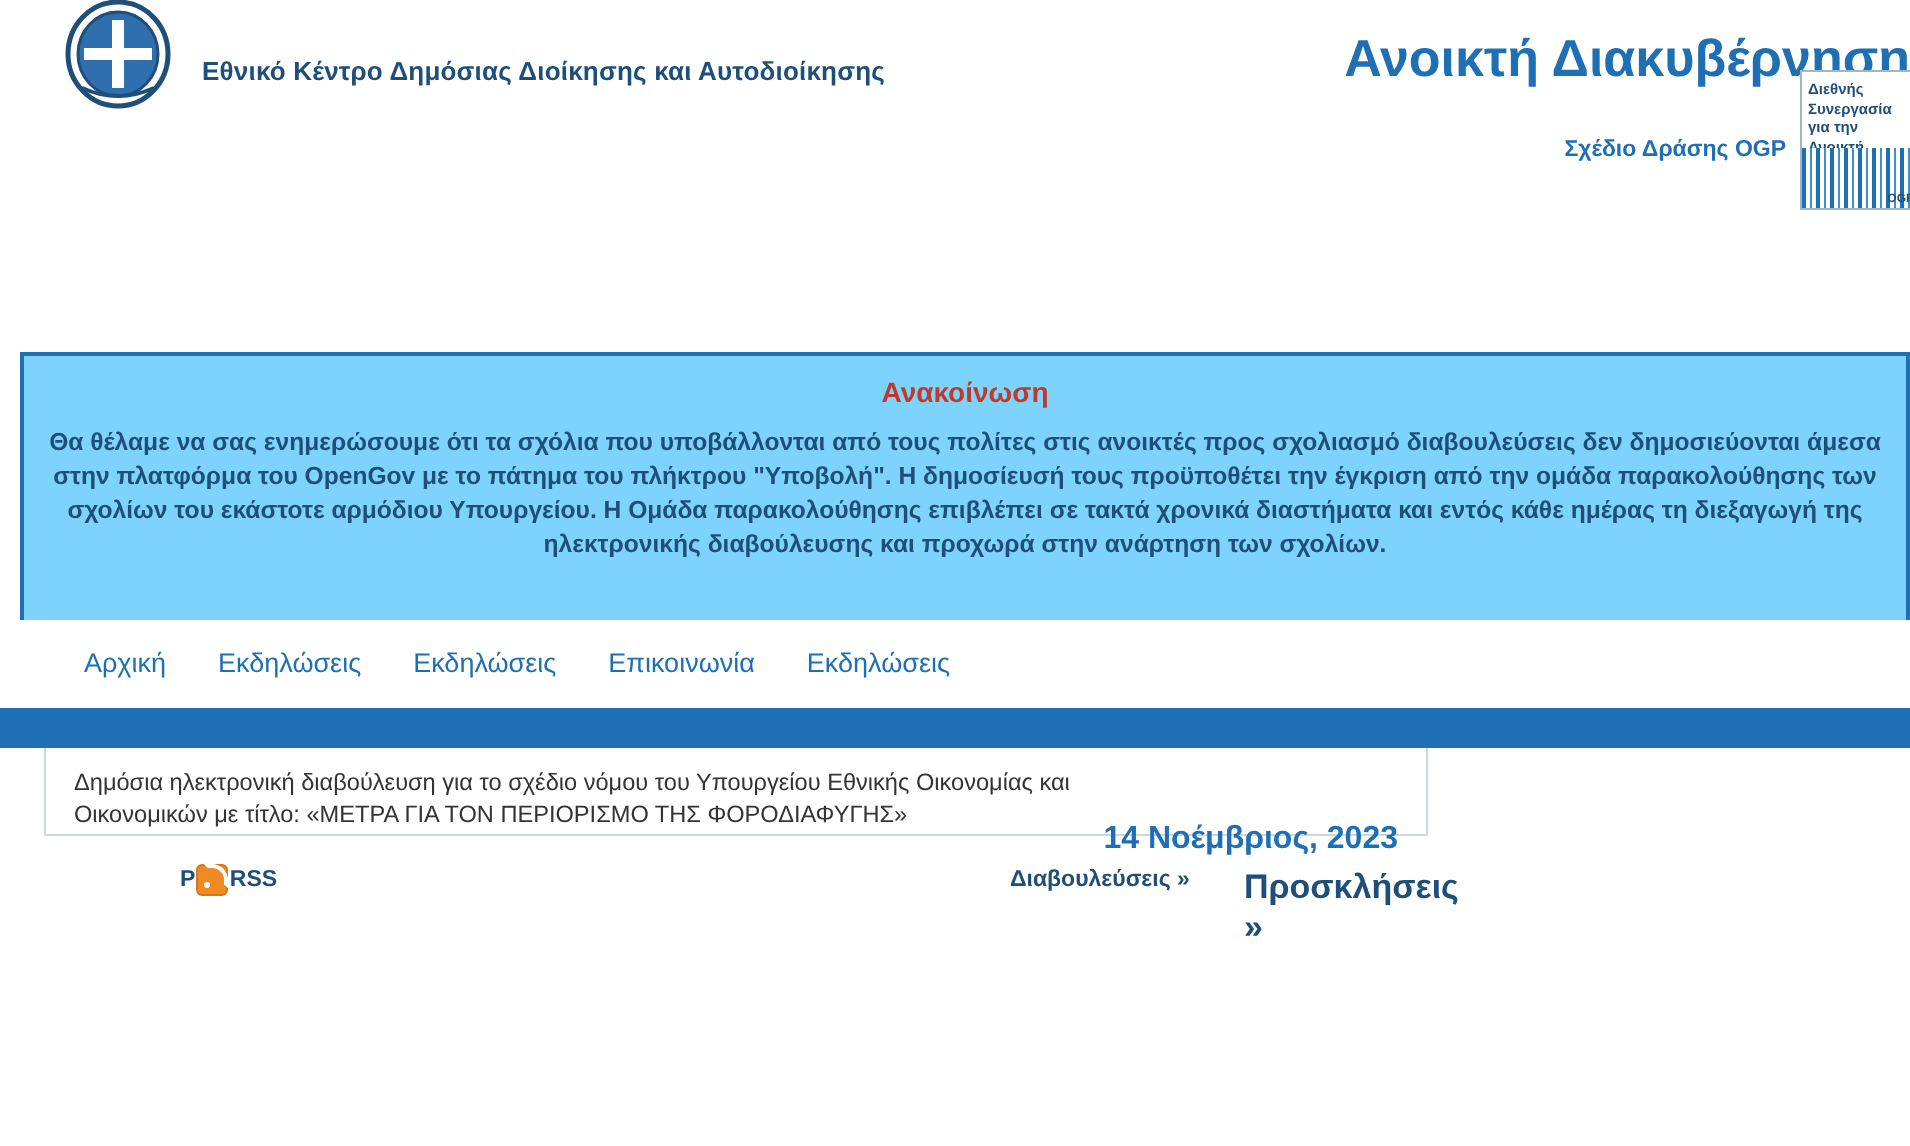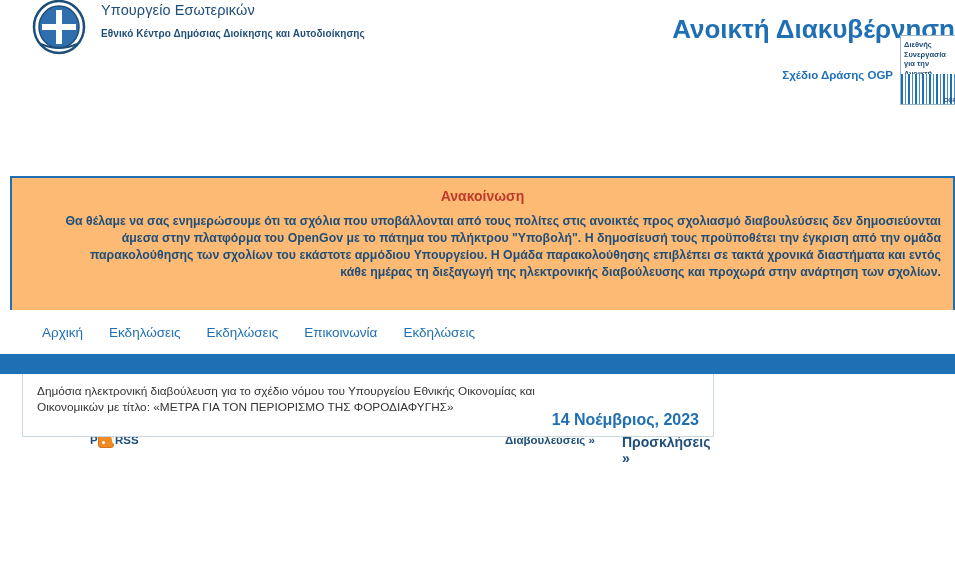--- a/index.html
+++ b/index.html
@@ -33,21 +33,21 @@
     position: absolute;
     left: 101px; top: 2px;
     font-size: 14.5px;
     color: #1f4e79;
     font-weight: normal;
     letter-spacing: .1px;
   }
   .min-sub {
     position: absolute;
     left: 101px; top: 28px;
-    font-size: 10px;
+    font-size: 13px;
     color: #1f4e79;
     font-weight: bold;
     letter-spacing: .1px;
   }
   .opengov-title {
     position: absolute;
     right: 0px; top: 14px;
     font-size: 26px;
     color: #1f6fb5;
     font-weight: bold;
@@ -89,37 +89,36 @@
     position: absolute; right: 2px; bottom: 1px;
     font-size: 6px; color: #1f4e79; font-weight: bold;
   }
 
   
   .announce {
     position: absolute;
     left: 10px; top: 176px;
     width: 945px; height: 136px;
     border: 2px solid #1f6fb5;
-    background: #fdba74;
+    background: #7dd3fc;
     padding: 10px 12px;
   }
   .announce-title {
     text-align: center;
     color: #c0392b;
     font-weight: bold;
     font-size: 14px;
     margin-bottom: 9px;
   }
   .announce-body {
-    text-align: right;
+    text-align: center;
     color: #1f4e79;
     font-weight: bold;
     font-size: 12.3px;
     line-height: 17px;
-    margin-left: 40px;
   }
 
   
   .nav {
     position: absolute;
     left: 0; top: 310px;
     width: 955px; height: 44px;
     background: #ffffff;
     border-bottom: 0;
   }
@@ -190,21 +189,21 @@
     border-radius: 0 8px 0 0;
     transform: rotate(0deg);
   }
   .link-cons {
     position: absolute; left: 483px; top: 4px;
     font-size: 11.5px; font-weight: bold; color: #1f4e79;
     text-decoration: none;
   }
   .link-invit {
     position: absolute; left: 600px; top: 4px;
-    font-size: 14px; font-weight: bold; color: #1f4e79;
+    font-size: 17px; font-weight: bold; color: #1f4e79;
     text-decoration: none;
   }
 
   
   .pager {
     position: absolute;
     left: 22px; top: 482px - 374px;
     width: 692px; height: 28px;
     background: #e8eef3;
     border: 1px solid #ccd8e0;
@@ -233,21 +232,21 @@
     border: 1px solid #9fb6c9;
     color: #1f4e79;
     font-weight: bold;
   }
   .pager .pg.last { margin-left: 10px; }
 
   
   .cons-item {
     position: absolute;
     left: 22px; top: 520px - 374px;
-    width: 692px; height: 63px;
+    width: 692px; height: 44px;
     border-left: 1px solid #ccd8e0;
     border-right: 1px solid #ccd8e0;
     border-bottom: 1px solid #ccd8e0;
     background: #ffffff;
     padding: 10px 4px 0 14px;
   }
   .cons-item .txt {
     width: 545px;
     font-size: 11.8px;
     line-height: 15.5px;
@@ -272,21 +271,20 @@
     <div class="crest">
       <svg width="56" height="56" viewBox="0 0 56 56">
         <ellipse cx="28" cy="27" rx="25" ry="26" fill="#ffffff" stroke="#1f4e79" stroke-width="2.5"></ellipse>
         <ellipse cx="28" cy="27" rx="20" ry="21" fill="#2f6fae" stroke="#1f4e79" stroke-width="1.5"></ellipse>
         <rect x="25" y="10" width="6" height="34" fill="#ffffff"></rect>
         <rect x="11" y="24" width="34" height="6" fill="#ffffff"></rect>
         <path d="M10 44 q18 8 36 0" fill="none" stroke="#1f4e79" stroke-width="2"></path>
       </svg>
     </div>
 
-    <div class="min-title">Υπουργείο Εσωτερικών</div>
     <div class="min-sub">Εθνικό Κέντρο Δημόσιας Διοίκησης και Αυτοδιοίκησης</div>
 
     <div class="opengov-title">Ανοικτή Διακυβέρνηση</div>
 
     <a class="ogp-link" href="#">Σχέδιο Δράσης OGP</a>
 
     <div class="ogp-badge">
       <div class="bt">Διεθνής Συνεργασία για την Ανοικτή Διακυβέρνηση</div>
       <div class="bars"></div>
       <div class="barslabel">OGP</div>

